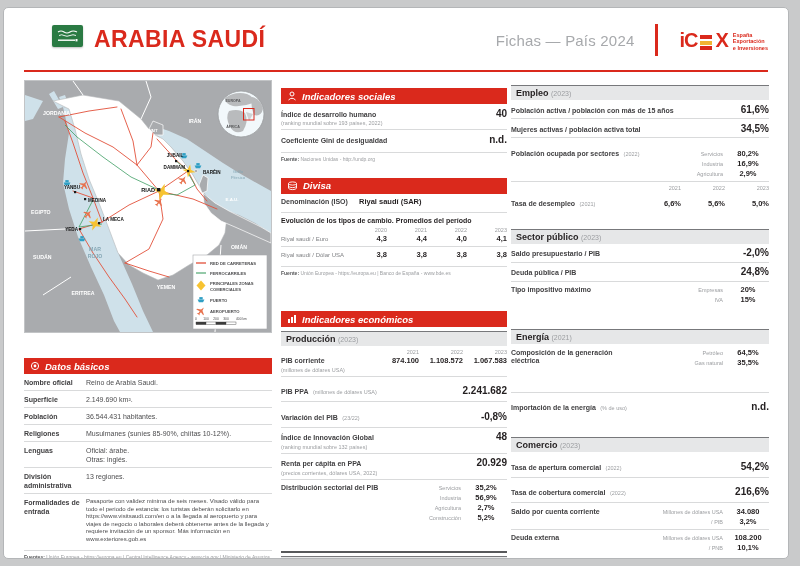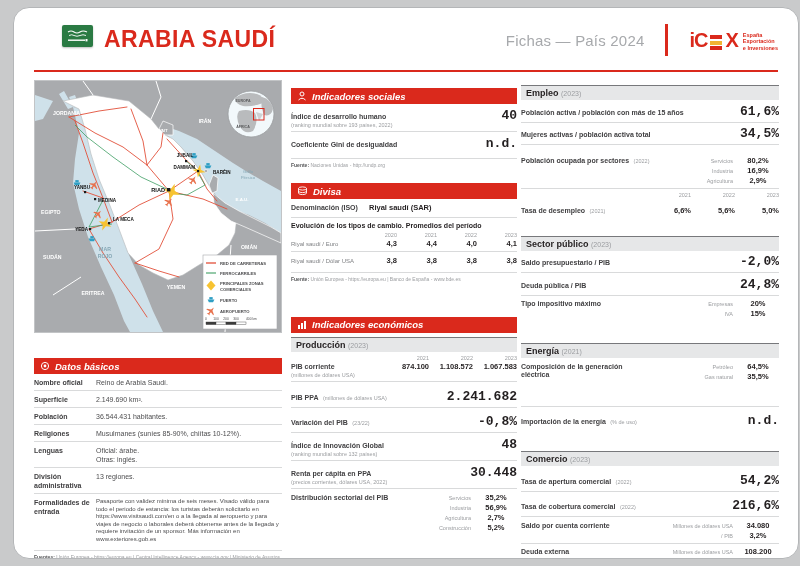--- a/index.html
+++ b/index.html
@@ -1,19 +1,19 @@
 <!DOCTYPE html>
 <html><head>
 <meta charset="utf-8">
 <style>
   html,body { margin:0; padding:0; }
   body { width:800px; height:566px; background:#c9cacb; position:relative;
          font-family:"Liberation Sans","DejaVu Sans",sans-serif; -webkit-font-smoothing:antialiased; }
-  #sheet { position:absolute; left:13px; top:7px; width:784px; height:550px; background:#fff;
-           border:1px solid #b4b6b8; border-radius:16px; overflow:hidden; }
+  #sheet { position:absolute; left:3px; top:7px; width:784px; height:550px; background:#fff;
+           border:1px solid #b4b6b8; border-radius:5px; overflow:hidden; }
 
   
   .flag { position:absolute; left:48px; top:17px; width:31px; height:22px; background:#2a7a43; border-radius:2px;
           box-shadow:0 1px 2px rgba(0,0,0,.25); }
   .page-title { position:absolute; left:90px; top:18px; font-size:23px; font-weight:bold; color:#da291c; letter-spacing:.4px; }
   .hdr-right { position:absolute; right:20px; top:16px; display:flex; align-items:center; gap:21px; }
   .edition { font-size:15px; color:#a7a9ac; letter-spacing:.2px; }
   .redbar-v { width:3px; height:32px; background:#da291c; }
   .icex { display:flex; align-items:flex-end; gap:2px; }
   .icex-txt { font-size:20px; line-height:22px; font-weight:bold; color:#da291c; letter-spacing:-1px; }
@@ -37,21 +37,21 @@
   
   .band { background:#e6e7e8; border-top:1px solid #77787b; padding:2px 5px 2px 5px;
           font-size:9px; font-weight:bold; color:#231f20; }
   .band .yr { font-weight:normal; color:#9b9da0; font-size:7px; }
 
   
   .row { display:flex; align-items:baseline; border-top:1px solid #d9dadb; padding:3.5px 0 3px 0; }
   .row.nt { border-top:none; }
   .lbl { font-weight:bold; color:#414042; font-size:7px; line-height:8.5px; }
   .sub { color:#9b9da0; font-size:5.5px; font-weight:normal; }
-  .val { margin-left:auto; font-weight:bold; color:#231f20; font-size:13px; text-align:right; white-space:nowrap;font-family:Liberation Mono, monospace; }
+  .val { margin-left:auto; font-weight:bold; color:#231f20; font-size:10px; text-align:right; white-space:nowrap; }
   .lblblk { display:flex; flex-direction:column; gap:1px; max-width:120px; }
 
   .side { margin-left:auto; display:grid; grid-template-columns:auto 42px; column-gap:4px; row-gap:1px; align-items:baseline; }
   .side .nm { color:#9b9da0; font-size:5.5px; text-align:right; }
   .side .vv { color:#231f20; font-size:7.5px; font-weight:bold; text-align:center; }
 
   .cols3 { display:flex; justify-content:flex-end; margin-left:auto; }
   .cols3 span { width:44px; text-align:right; }
   .cols4 { display:flex; justify-content:flex-end; margin-left:auto; }
   .cols4 span { width:40px; text-align:right; }
@@ -434,21 +434,21 @@
         <span class="lbl">Índice de Innovación Global</span>
         <span class="sub">(ranking mundial sobre 132 países)</span>
       </div>
       <span class="val">48</span>
     </div>
     <div class="row">
       <div class="lblblk">
         <span class="lbl">Renta per cápita en PPA</span>
         <span class="sub">(precios corrientes, dólares USA, 2022)</span>
       </div>
-      <span class="val">30.448</span>
+      <span class="val">20.929</span>
     </div>
     <div class="row">
       <span class="lbl">Distribución sectorial del PIB</span>
       <span class="side">
         <span class="nm">Servicios</span>
         <span class="vv">35,2%</span>
         <span class="nm">Industria</span>
         <span class="vv">56,9%</span>
         <span class="nm">Agricultura</span>
         <span class="vv">2,7%</span>

